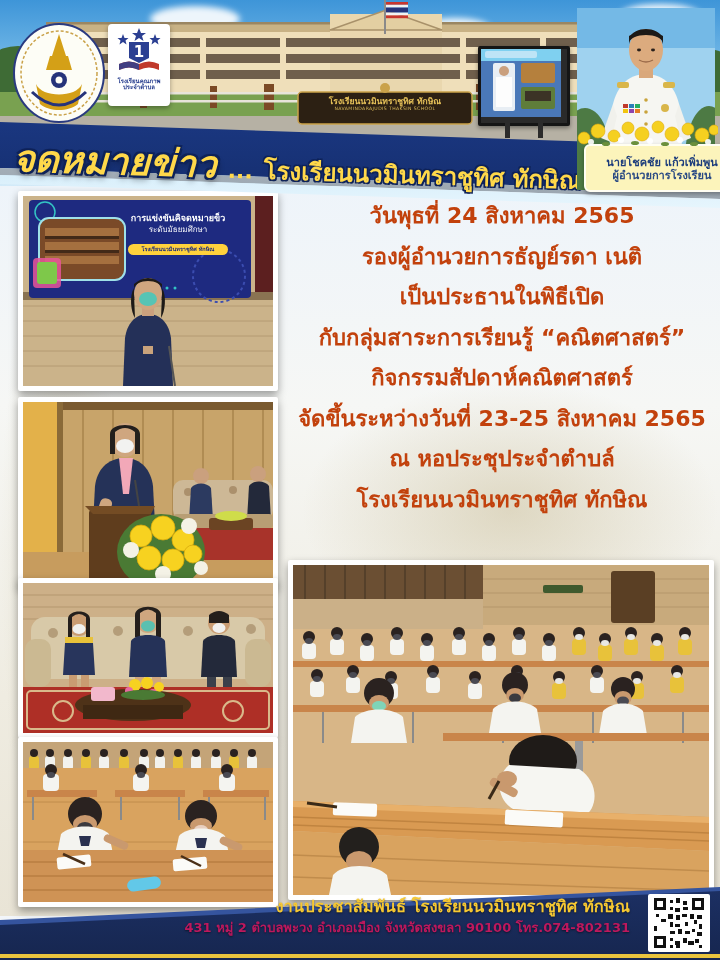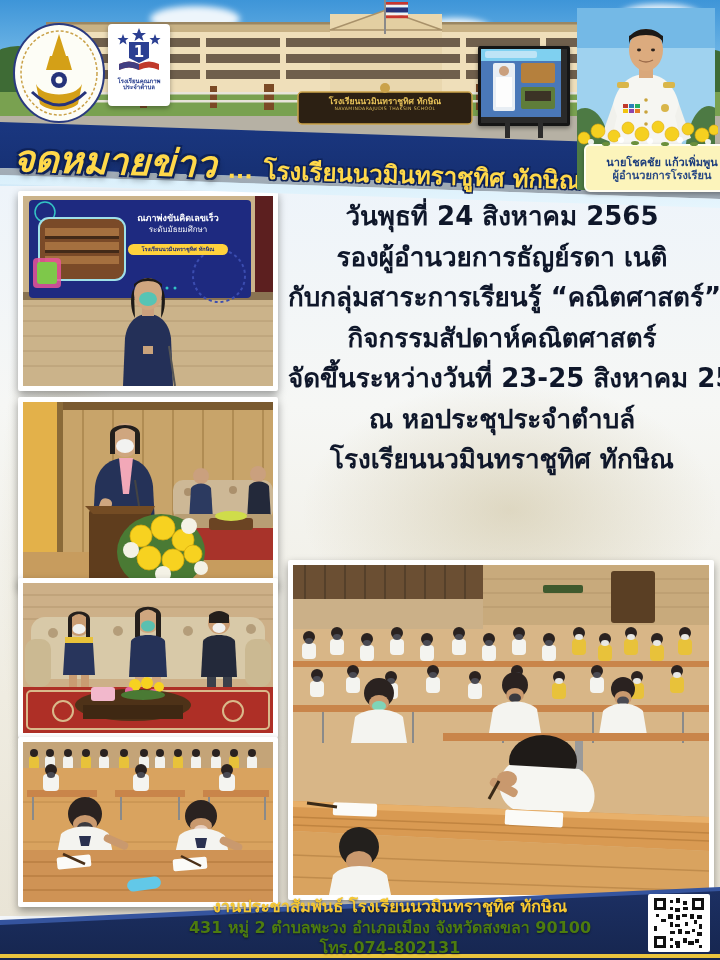--- a/index.html
+++ b/index.html
@@ -64,33 +64,33 @@
 
   .slide-text{top:212px;left:118px;width:120px;text-align:center;color:#fff;z-index:3;}
   .slide-text .s1{font-size:9px;font-weight:700;line-height:12px;}
   .slide-text .s2{font-size:8px;font-weight:400;line-height:11px;}
   .slide-badge{top:244px;left:128px;width:100px;height:11px;background:#ffd23c;border-radius:6px;
      font-size:5.5px;font-weight:700;color:#1c2a7c;text-align:center;line-height:11px;z-index:3;}
 
   .article{top:196px;left:288px;width:428px;text-align:center;z-index:2;}
   .art-title{font-size:31px;font-weight:800;color:#c20b10;line-height:40px;
      text-shadow:0 1px 2px rgba(120,0,0,.25);margin-bottom:2px;}
-  .art-line{font-size:26px;font-weight:700;color:#0f172a;line-height:40.5px;white-space:nowrap;}
+  .art-line{font-size:22px;font-weight:700;color:#c2410c;line-height:40.5px;white-space:nowrap;}
 
   
   .footer{top:880px;left:0;width:720px;height:80px;z-index:9;}
   .foot-hi{top:0;left:0;width:720px;height:80px;background:#35549e;
      clip-path:polygon(0 40px,720px 7px,720px 14px,0 47px);}
   .foot-navy{top:0;left:0;width:720px;height:80px;
      background:linear-gradient(180deg,#1d3166 0%,#16264f 100%);
      clip-path:polygon(0 45px,720px 11px,720px 80px,0 80px);}
   .foot-strip{top:74px;left:0;width:720px;height:4px;background:#e9c43e;z-index:2;}
-  .foot-text{top:8px;left:150px;width:480px;text-align:center;color:#f6c832;z-index:3;}
+  .foot-text{top:8px;left:150px;width:480px;text-align:right;color:#f6c832;z-index:3;}
   .foot-l1{font-size:16.5px;font-weight:800;line-height:22px;margin-top:8px;text-shadow:0 1px 2px rgba(0,0,0,.5);}
-  .foot-l2{font-size:16px;font-weight:700;line-height:20px;color:#4d7c0f;text-shadow:0 1px 2px rgba(0,0,0,.5);}
+  .foot-l2{font-size:13px;font-weight:700;line-height:20px;color:#be185d;text-shadow:0 1px 2px rgba(0,0,0,.5);}
   .qr-card{top:14px;left:648px;width:62px;height:58px;background:#fff;border-radius:2px;z-index:3;
      display:flex;align-items:center;justify-content:center;}
 </style>
 </head>
 <body>
 
 <div id="page">
 
   <div class="abs sky"></div>
   <div class="abs cloud" style="top:6px;left:150px;width:90px;height:26px;"></div>
@@ -316,21 +316,21 @@
         <path d="M111 94 C111 82 139 82 139 94 L139 88 Q125 76 111 88 Z" fill="#1d1a17"></path>
         <path d="M111 92 C106 100 108 116 112 122 L111 98 Z" fill="#1d1a17"></path>
         <path d="M139 92 C144 100 142 116 138 122 L139 98 Z" fill="#1d1a17"></path>
         <ellipse cx="125" cy="103" rx="9" ry="7" fill="#56c4b4"></ellipse>
         <rect x="120" y="150" width="10" height="8" fill="#c9a37c"></rect>
         <line x1="146" y1="150" x2="152" y2="190" stroke="#555" stroke-width="2"></line>
       </g>
     </svg>
   </div>
   <div class="abs slide-text">
-    <div class="s1">ณภาพ่งขันคิดเลขเร็ว</div>
+    <div class="s1">การแข่งขันคิจดหมายข็ว</div>
     <div class="s2">ระดับมัธยมศึกษา</div>
   </div>
   <div class="abs slide-badge">โรงเรียนนวมินทราชูทิศ ทักษิณ</div>
 
   <div class="abs photo" style="top:397px;left:18px;">
     <svg width="250" height="180" viewBox="0 0 250 180">
       <rect width="250" height="180" fill="#c8a46a"></rect>
       <g stroke="#a9854c" stroke-width="1.5">
         <line x1="30" y1="0" x2="30" y2="180"></line>
           <line x1="60" y1="0" x2="60" y2="180"></line>
@@ -563,20 +563,21 @@
       <rect x="150" y="116" width="34" height="12" rx="2" fill="#fbfbf8" transform="rotate(-5 167 122)"></rect>
       <rect x="104" y="136" width="34" height="12" rx="6" fill="#62c8e8" transform="rotate(-8 121 142)"></rect>
       <line x1="40" y1="112" x2="62" y2="122" stroke="#4a3018" stroke-width="2.5"></line>
       <line x1="158" y1="114" x2="178" y2="124" stroke="#4a3018" stroke-width="2.5"></line>
     </svg>
   </div>
 
   <div class="abs article">
     <div class="art-line">วันพุธที่ 24 สิงหาคม 2565</div>
     <div class="art-line">รองผู้อำนวยการธัญย์รดา  เนติ</div>
+    <div class="art-line">เป็นประธานในพิธีเปิด</div>
     <div class="art-line">กับกลุ่มสาระการเรียนรู้ “คณิตศาสตร์”</div>
     <div class="art-line">กิจกรรมสัปดาห์คณิตศาสตร์</div>
     <div class="art-line">จัดขึ้นระหว่างวันที่ 23-25 สิงหาคม 2565</div>
     <div class="art-line">ณ หอประชุประจำตำบล์</div>
     <div class="art-line">โรงเรียนนวมินทราชูทิศ ทักษิณ</div>
   </div>
 
   <div class="abs photo" style="top:560px;left:288px;">
     <svg width="416" height="330" viewBox="0 0 416 330">
       <defs>

